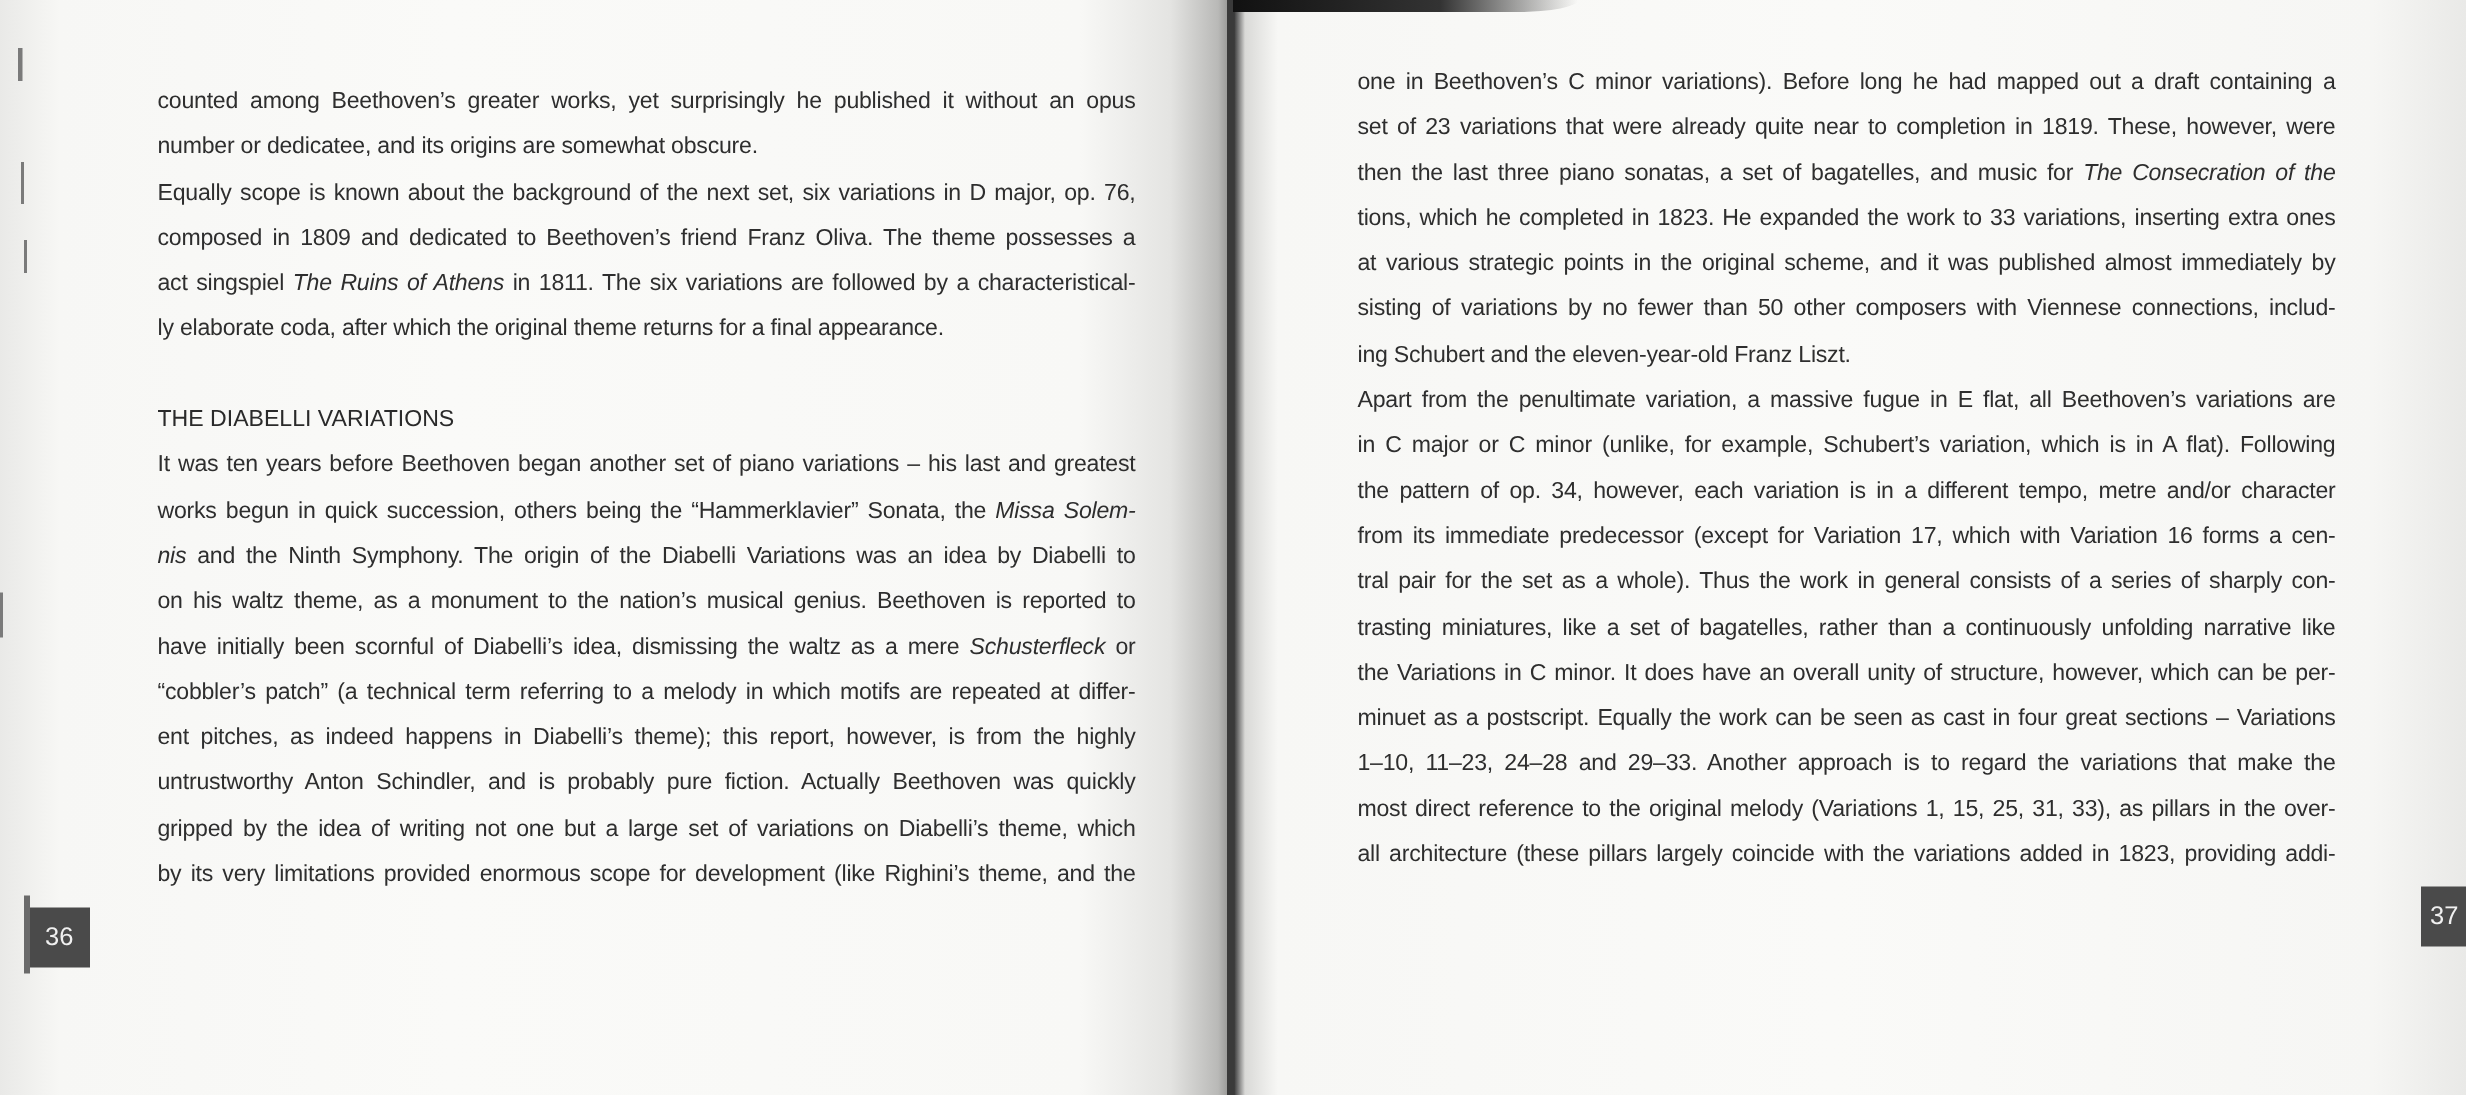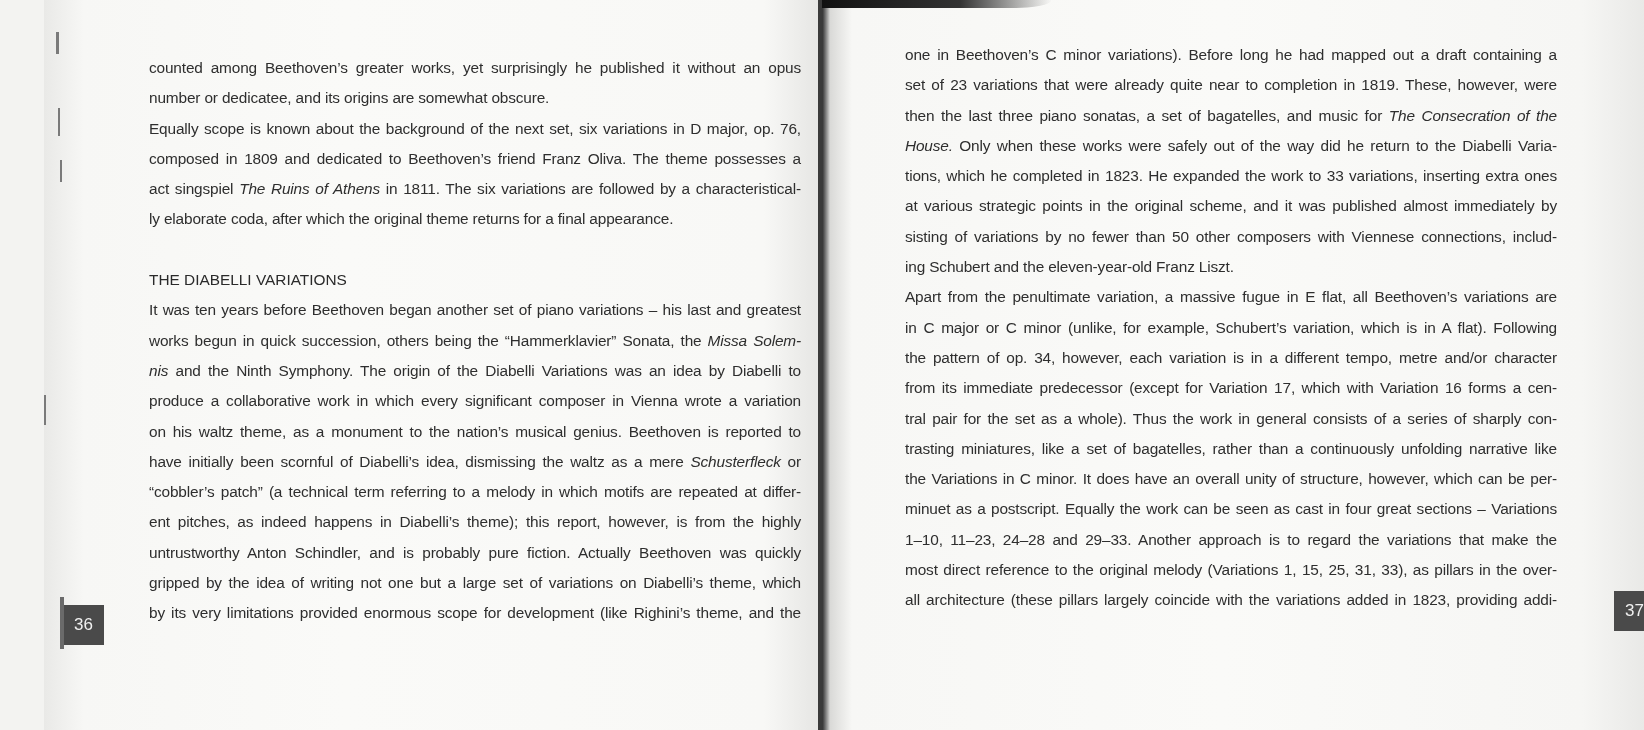--- a/index.html
+++ b/index.html
@@ -8,21 +8,20 @@
     background: #f3f3f1;
     font-family: "Liberation Sans", sans-serif;
   }
   .spread { position: absolute; inset: 0; }
   .page {
     position: absolute; top: 0; height: 730px; overflow: hidden;
   }
   .page-left {
     left: 0; width: 822px;
     background: linear-gradient(to right, #e9e9e7 0px, #f7f7f5 40px, #fafaf8 300px, #f8f8f6 720px, #e4e4e2 780px, #b9b9b7 812px, #8a8a88 822px);
-    margin-left: 44px;
   }
   .page-right {
     left: 822px; width: 822px;
     background: linear-gradient(to right, #2a2a2a 0px, #6b6b6b 3px, #d9d9d7 8px, #f7f7f5 30px, #fafaf8 400px, #f6f6f4 760px, #e9e9e7 822px);
   }
   .top-shadow-right {
     position: absolute; left: 822px; top: 0; width: 230px; height: 8px;
     background: linear-gradient(to right, #111 0%, #333 60%, rgba(40,40,40,0) 100%);
     border-bottom-right-radius: 40px 8px;
   }
@@ -55,21 +54,21 @@
   .page-num {
     position: absolute; width: 40px; height: 40px;
     background: #4a4a4a; color: #f0f0f0;
     font-family: "Liberation Sans", sans-serif;
     font-size: 17px; line-height: 40px; text-align: center;
   }
   .page-num-left { left: 19px; top: 605px; width: 41px; }
   .page-num-left::before {
     content: ""; position: absolute; left: -3px; top: -8px; width: 4px; height: 52px; background: #6a6a6a;
   }
-  .page-num-right { left: 1614px; top: 591px; width: 30px; text-align: right; padding-left: 6px; box-sizing: border-box; }
+  .page-num-right { left: 1614px; top: 591px; width: 30px; text-align: left; padding-left: 6px; box-sizing: border-box; }
   .edge-mark {
     position: absolute; left: 12px; width: 3px; background: #7a7a7a;
   }
 </style>
 </head>
 <body>
 
 <div class="spread">
   <div class="page page-left">
     <div class="edge-mark" style="top:32px;height:22px;"></div>
@@ -85,41 +84,39 @@
           <div class="line">composed in 1809 and dedicated to Beethoven’s friend Franz Oliva. The theme possesses a</div>
           <div class="line">act singspiel <i>The Ruins of Athens</i> in 1811. The six variations are followed by a characteristical-</div>
           <div class="line last">ly elaborate coda, after which the original theme returns for a final appearance.</div>
         </div>
       <div class="spacer"></div>
       <div class="heading">The Diabelli Variations</div>
       <div id="left-para2">
           <div class="line">It was ten years before Beethoven began another set of piano variations – his last and greatest</div>
           <div class="line">works begun in quick succession, others being the “Hammerklavier” Sonata, the <i>Missa Solem-</i></div>
           <div class="line"><i>nis</i> and the Ninth Symphony. The origin of the Diabelli Variations was an idea by Diabelli to</div>
-          <div class="line">produce a collaborative work in which every significant composer in Vienna wrote a variation</div>
           <div class="line">on his waltz theme, as a monument to the nation’s musical genius. Beethoven is reported to</div>
           <div class="line">have initially been scornful of Diabelli’s idea, dismissing the waltz as a mere <i>Schusterfleck</i> or</div>
           <div class="line">“cobbler’s patch” (a technical term referring to a melody in which motifs are repeated at differ-</div>
           <div class="line">ent pitches, as indeed happens in Diabelli’s theme); this report, however, is from the highly</div>
           <div class="line">untrustworthy Anton Schindler, and is probably pure fiction. Actually Beethoven was quickly</div>
           <div class="line">gripped by the idea of writing not one but a large set of variations on Diabelli’s theme, which</div>
           <div class="line">by its very limitations provided enormous scope for development (like Righini’s theme, and the</div>
         </div>
     </div>
 
     <div class="page-num page-num-left">36</div>
   </div>
 
   <div class="page page-right">
     <div class="text-block right-text" style="left:83px;">
       <div id="right-para">
           <div class="line">one in Beethoven’s C minor variations). Before long he had mapped out a draft containing a</div>
           <div class="line">set of 23 variations that were already quite near to completion in 1819. These, however, were</div>
           <div class="line">then the last three piano sonatas, a set of bagatelles, and music for <i>The Consecration of the</i></div>
-          <div class="line"><i>House.</i> Only when these works were safely out of the way did he return to the Diabelli Varia-</div>
           <div class="line">tions, which he completed in 1823. He expanded the work to 33 variations, inserting extra ones</div>
           <div class="line">at various strategic points in the original scheme, and it was published almost immediately by</div>
           <div class="line">sisting of variations by no fewer than 50 other composers with Viennese connections, includ-</div>
           <div class="line last">ing Schubert and the eleven-year-old Franz Liszt.</div>
           <div class="line">Apart from the penultimate variation, a massive fugue in E flat, all Beethoven’s variations are</div>
           <div class="line">in C major or C minor (unlike, for example, Schubert’s variation, which is in A flat). Following</div>
           <div class="line">the pattern of op. 34, however, each variation is in a different tempo, metre and/or character</div>
           <div class="line">from its immediate predecessor (except for Variation 17, which with Variation 16 forms a cen-</div>
           <div class="line">tral pair for the set as a whole). Thus the work in general consists of a series of sharply con-</div>
           <div class="line">trasting miniatures, like a set of bagatelles, rather than a continuously unfolding narrative like</div>

